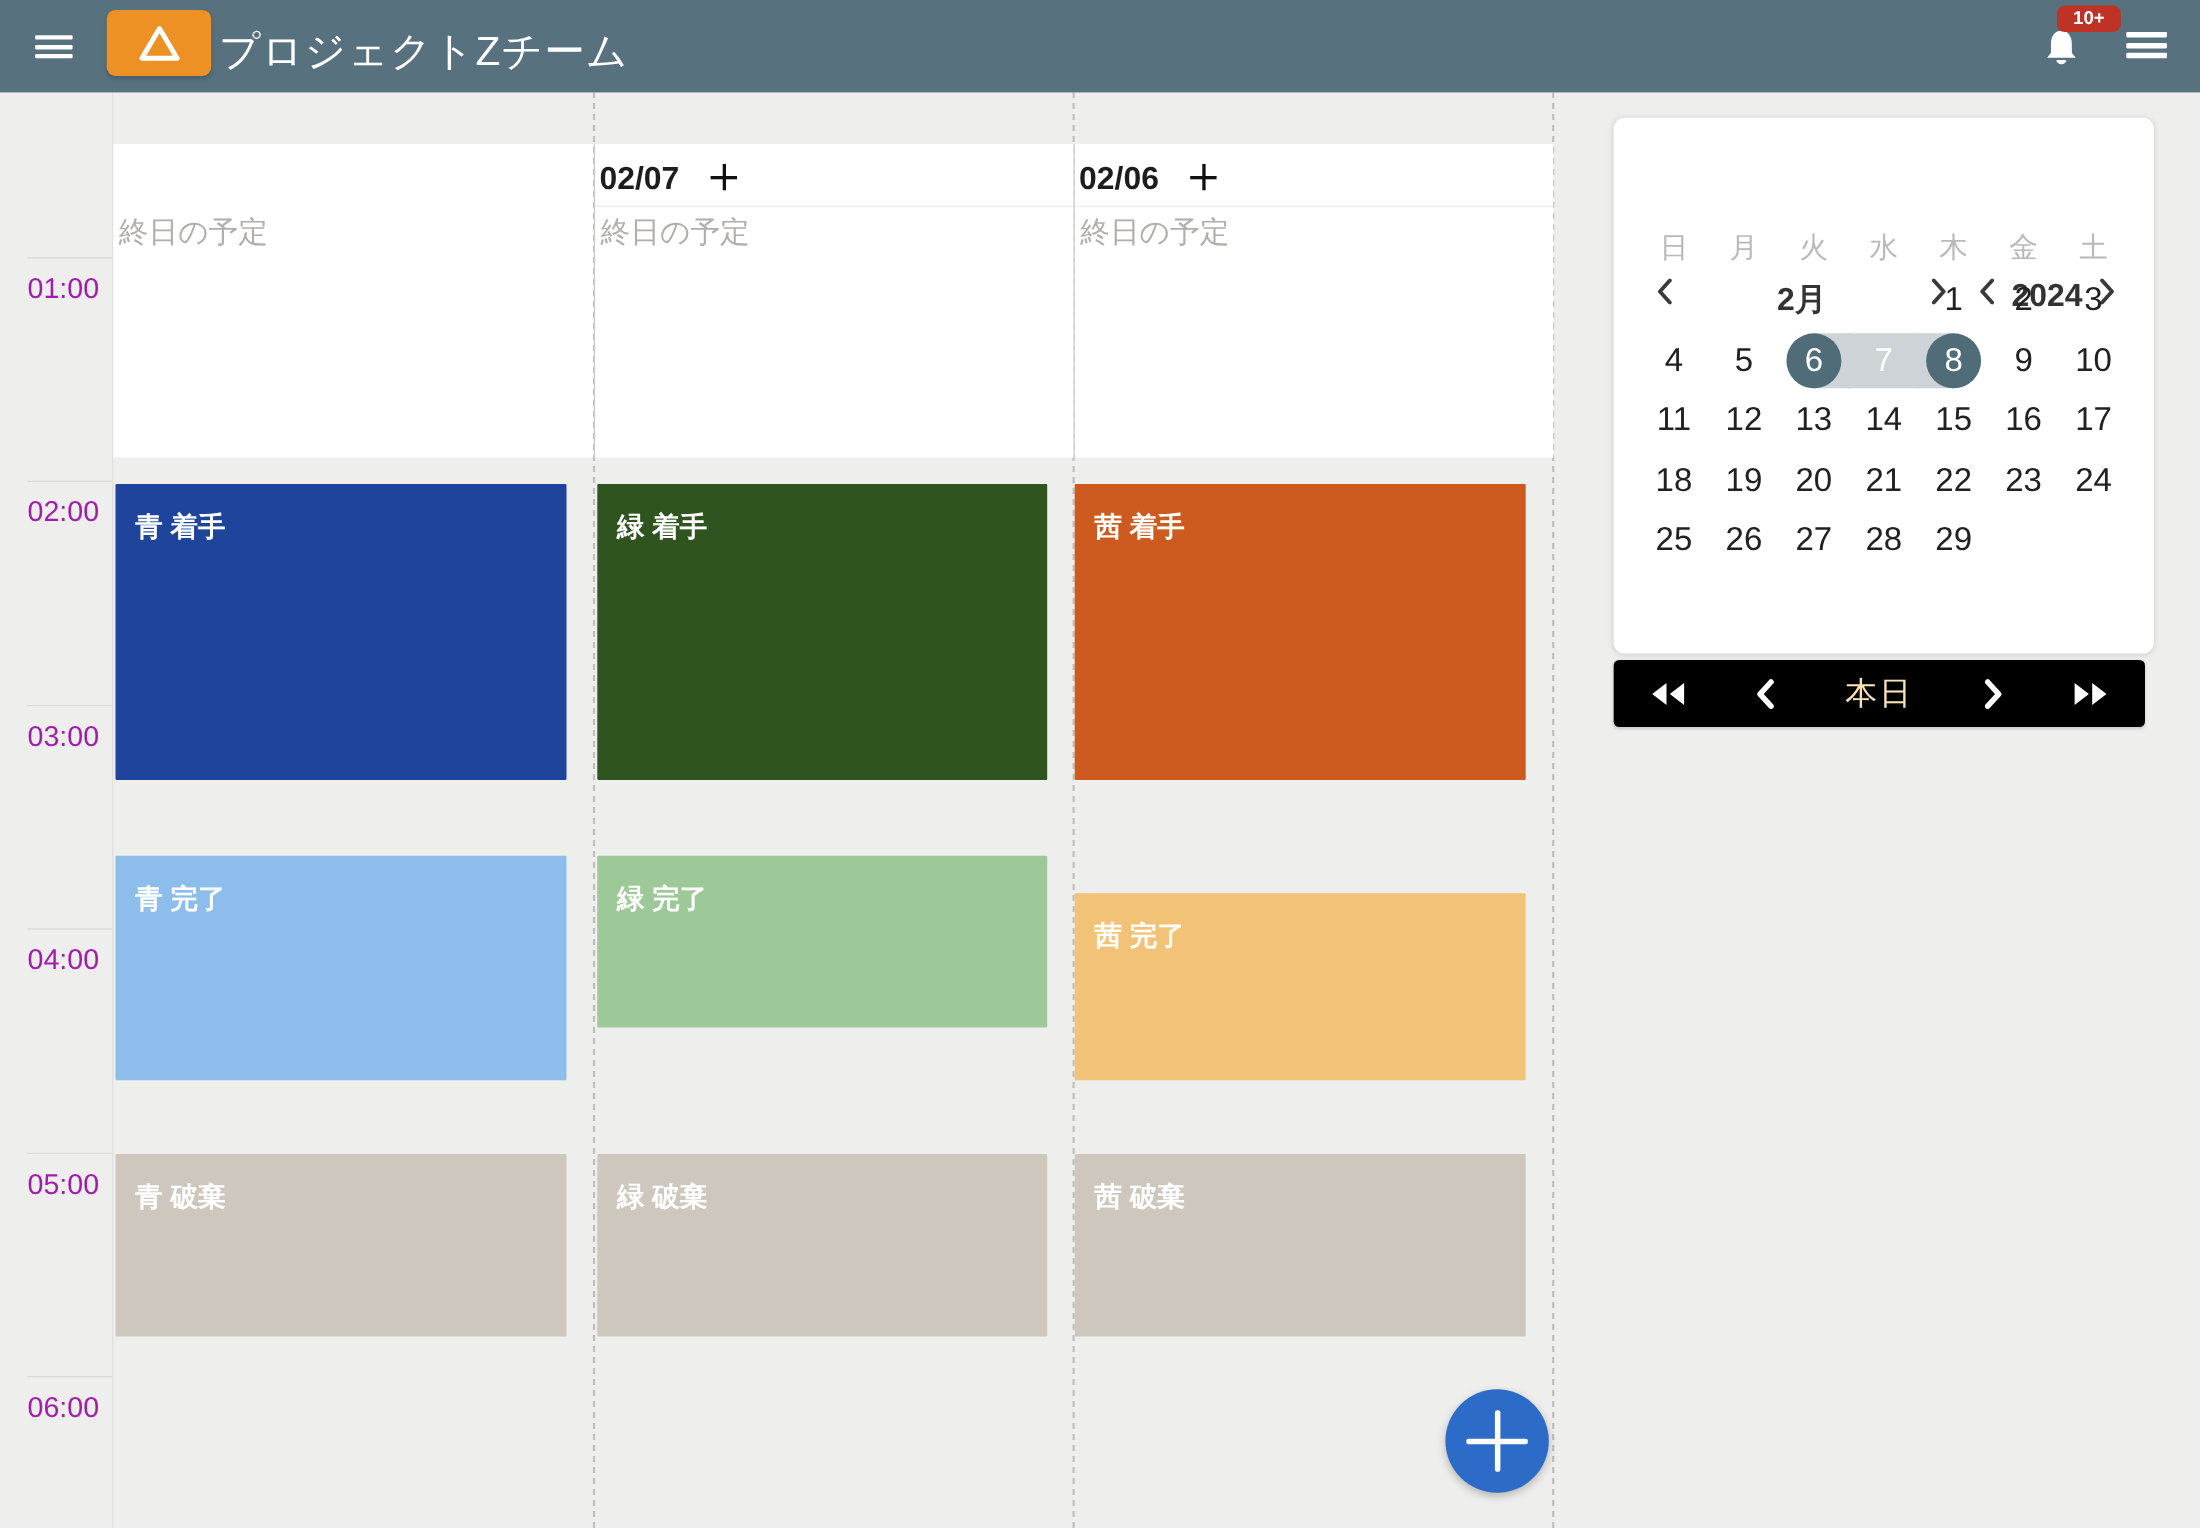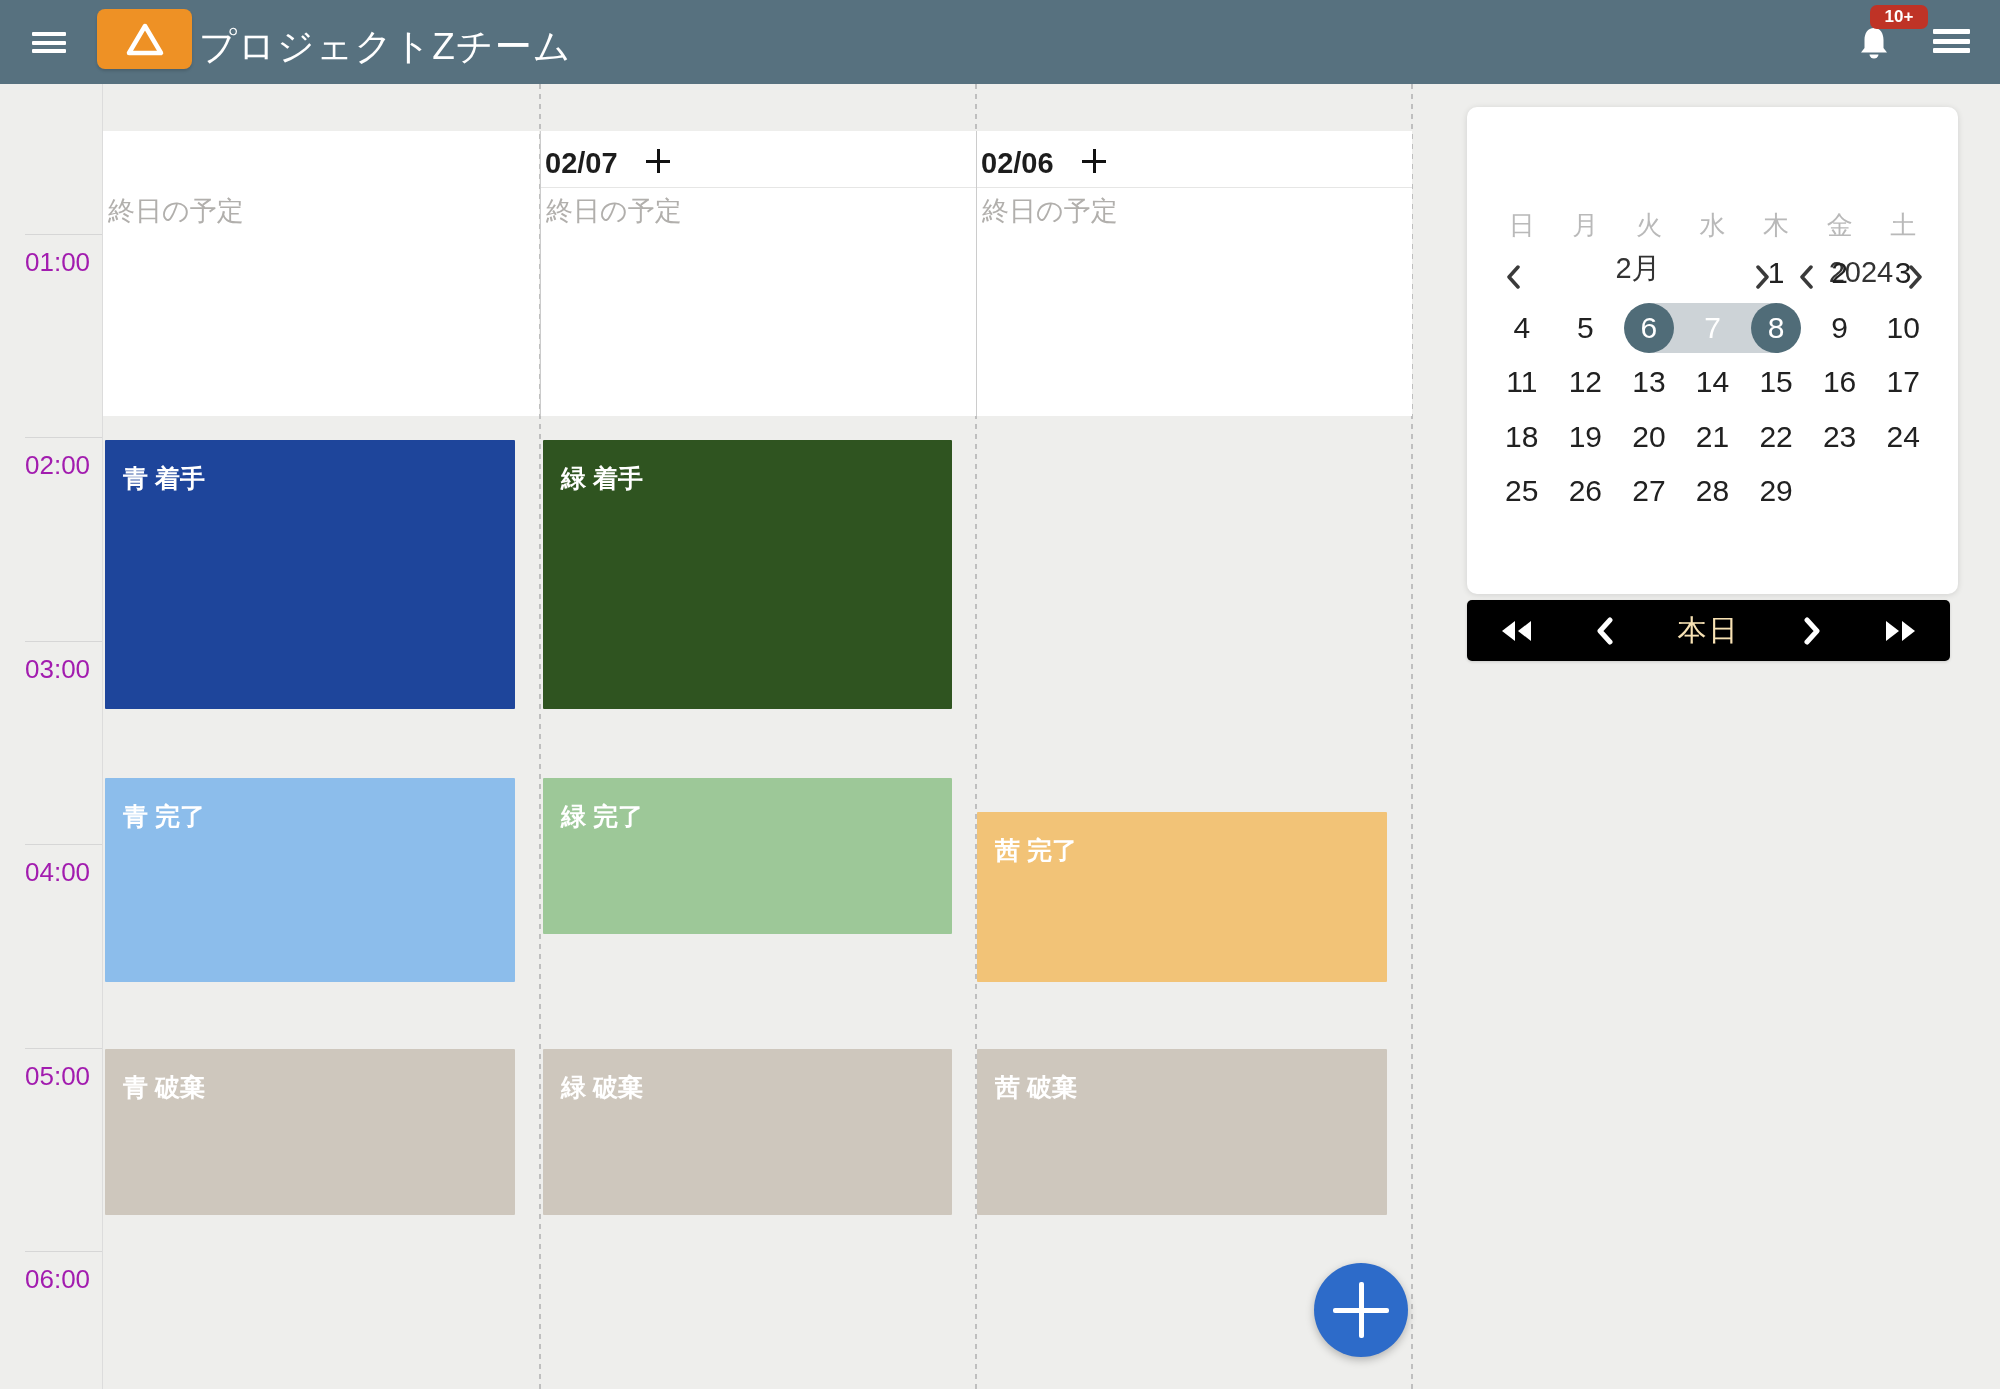--- a/index.html
+++ b/index.html
@@ -42,21 +42,21 @@
   .ev-blue-start{background:#1e459b;}
   .ev-green-start{background:#2f5420;}
   .ev-red-start{background:#cd5a1e;}
   .ev-blue-done{background:#8cbdeb;}
   .ev-green-done{background:#9dc898;}
   .ev-red-done{background:#f2c377;}
   .ev-discard{background:#cec7bd;}
 
   
   .panel{position:absolute;left:1467px;top:107px;width:491px;height:487px;background:#ffffff;border-radius:10px;box-shadow:0 1px 6px rgba(0,0,0,0.12);}
-  .mc-item{position:absolute;display:flex;align-items:flex-end;justify-content:center;}
+  .mc-item{position:absolute;display:flex;align-items:flex-start;justify-content:center;font-weight:bold;}
   .mc-label{font-size:29px;color:#333;}
   .mc-chevron{cursor:pointer;}
   .mc-weekdays,.mc-grid{position:absolute;left:28px;width:445px;display:grid;grid-template-columns:repeat(7,1fr);}
   .mc-weekdays{top:98px;height:40px;}
   .mc-weekdays span{display:flex;align-items:center;justify-content:center;font-size:26px;color:#b9b9b9;}
   .mc-grid{top:139px;grid-auto-rows:54.5px;}
   .mc-day{position:relative;display:flex;align-items:center;justify-content:center;font-size:30px;color:#212121;cursor:pointer;}
   .mc-day .n{position:relative;z-index:2;}
   .mc-day.sel-start::after,.mc-day.sel-end::after,.mc-day.in-range::after{
     content:"";position:absolute;top:50%;transform:translateY(-50%);height:50px;background:#cdd3d7;z-index:0;}
@@ -127,20 +127,23 @@
   </div>
   <div class="col-sep" style="left:540px;"></div>
   <div class="col-sep" style="left:976px;"></div>
 
   <div class="event ev-blue-start" style="left:105px;top:440px;width:410px;height:269px;">
     <span class="lbl">青 着手</span>
     </div>
   <div class="event ev-green-start" style="left:543px;top:440px;width:409px;height:269px;">
     <span class="lbl">緑 着手</span>
     </div>
+  <div class="event ev-red-start" style="left:977px;top:440px;width:410px;height:269px;">
+    <span class="lbl">茜 着手</span>
+    </div>
 
   <div class="event ev-blue-done" style="left:105px;top:778px;width:410px;height:204px;">
     <span class="lbl">青 完了</span>
     </div>
   <div class="event ev-green-done" style="left:543px;top:778px;width:409px;height:156px;">
     <span class="lbl">緑 完了</span>
     </div>
   <div class="event ev-red-done" style="left:977px;top:812px;width:410px;height:170px;">
     <span class="lbl">茜 完了</span>
     </div>

